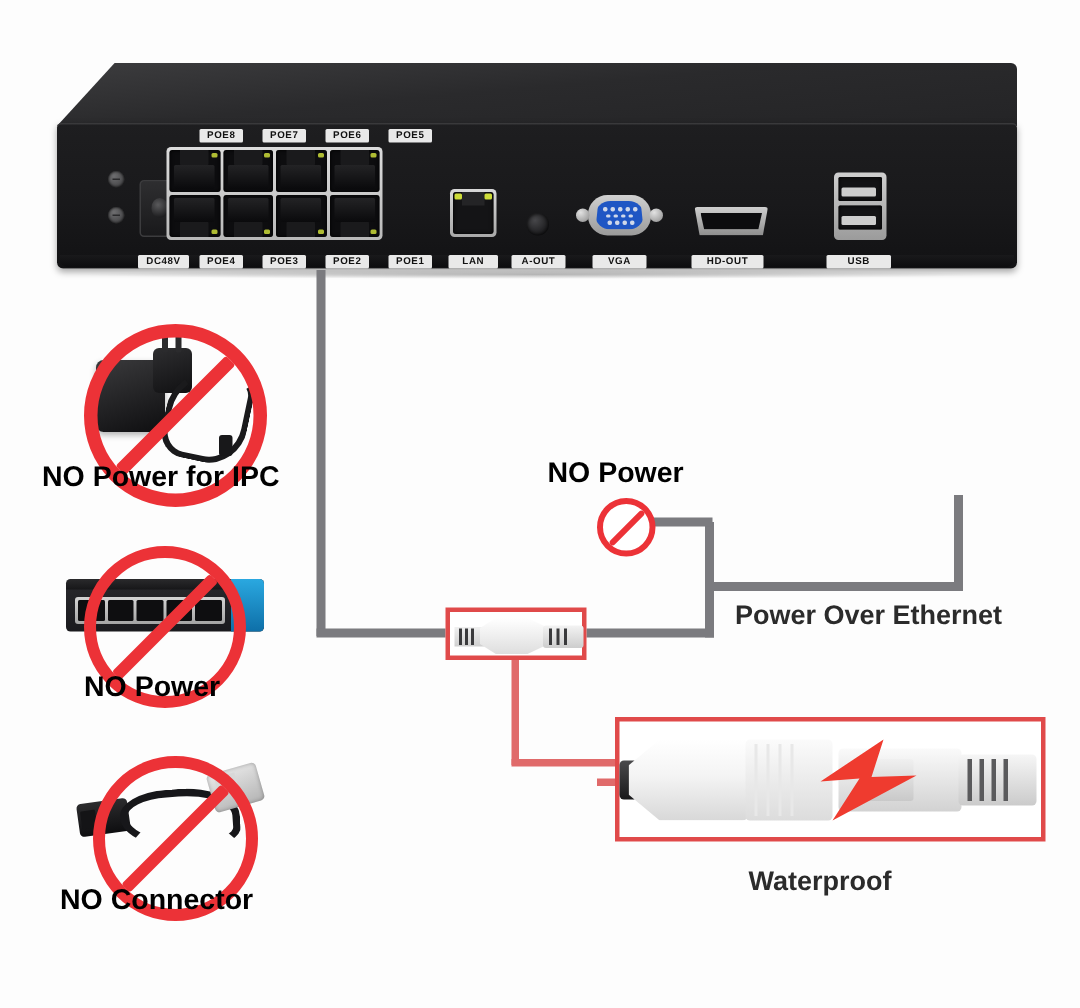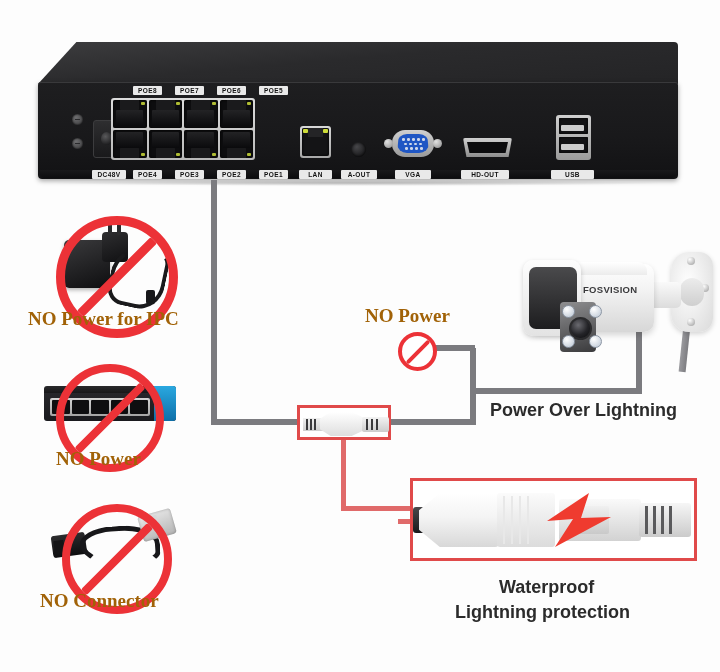--- a/index.html
+++ b/index.html
@@ -101,22 +101,22 @@
   .wire.v{width:6px;} .wire.h{height:6px;}
   .redwire{position:absolute;background:#e06a6a;}
   .redwire.v{width:5px;} .redwire.h{height:5px;}
 
   
   .prohibit{position:absolute;border-radius:50%;border-style:solid;border-color:#ec3237;}
   .prohibit .bar{position:absolute;left:50%;top:50%;background:#ec3237;
       transform-origin:center;transform:translate(-50%,-50%) rotate(-45deg);border-radius:2px;}
 
   
-  .redtext{position:absolute;color:#a16207;font-weight:700;white-space:nowrap;
-      font-family:Liberation Serif, serif;}
+  .redtext{position:absolute;color:#000000;font-weight:700;white-space:nowrap;
+      font-family:Liberation Sans, sans-serif;}
   .darktext{position:absolute;color:#2b2b2b;font-weight:700;white-space:nowrap;
       font-family:"Liberation Sans",sans-serif;}
 
   
   .adapter{position:absolute;left:62px;top:224px;width:96px;height:80px;}
   .ad-body{position:absolute;left:2px;top:16px;width:46px;height:48px;
       background:linear-gradient(160deg,#3a3a3c,#0e0e10);border-radius:5px;
       box-shadow:0 2px 4px rgba(0,0,0,.3);}
   .ad-plug{position:absolute;left:40px;top:8px;width:26px;height:30px;
       background:linear-gradient(160deg,#2e2e30,#101012);border-radius:4px;}
@@ -386,42 +386,21 @@
   <div class="prohibit" style="left:62px;top:504px;width:94px;height:94px;border-width:8px;">
     <div class="bar" style="width:94px;height:8px;"></div>
   </div>
   <div class="redtext" style="left:365px;top:305px;font-size:19px;">NO Power</div>
 
   <div class="redtext" style="left:40px;top:590px;font-size:19px;">NO Connector</div>
   <div class="prohibit" style="left:398px;top:332px;width:31px;height:31px;border-width:4px;background:#fff;">
     <div class="bar" style="width:31px;height:4px;"></div>
   </div>
 
-  <div class="camera">
-    <div class="cam-pole"></div>
-    <div class="cam-mount">
-      <div class="cam-bolt" style="left:16px;top:5px;"></div>
-      <div class="cam-bolt" style="left:30px;top:32px;"></div>
-      <div class="cam-bolt" style="left:16px;top:66px;"></div>
-    </div>
-    <div class="cam-neck"></div>
-    <div class="cam-barrel"></div>
-    <div class="cam-barrel-top"></div>
-    <div class="cam-sun"></div>
-    <div class="cam-front">
-      <div class="cam-lensplate"></div>
-      <div class="cam-lens"></div>
-      <div class="cam-led" style="left:33px;top:38px;"></div>
-      <div class="cam-led" style="left:60px;top:38px;"></div>
-      <div class="cam-led" style="left:33px;top:68px;"></div>
-      <div class="cam-led" style="left:60px;top:68px;"></div>
-    </div>
-    <div class="cam-brand">FOSVISION</div>
-  </div>
-  <div class="darktext" style="left:490px;top:400px;font-size:18px;">Power Over Lightning</div>
+  <div class="darktext" style="left:490px;top:400px;font-size:18px;">Power Over Ethernet</div>
 
   <div class="midconn">
     <div class="mc-left">
       <div class="r" style="left:3px;"></div>
         <div class="r" style="left:7px;"></div>
         <div class="r" style="left:11px;"></div>
     </div>
     <div class="mc-body"></div>
     <div class="mc-right">
       <div class="r" style="left:4px;"></div>
@@ -446,15 +425,14 @@
       <div class="r" style="left:6px;"></div>
         <div class="r" style="left:14px;"></div>
       <div class="r" style="left:22px;"></div>
         <div class="r" style="left:30px;"></div>
     </div>
     <svg class="bolt" viewBox="0 0 96 58">
       <polygon points="64,2 22,30 48,28 30,56 86,26 56,27" fill="#ef3b2f"></polygon>
     </svg>
   </div>
   <div class="darktext" style="left:499px;top:577px;font-size:18px;font-weight:700;">Waterproof</div>
-  <div class="darktext" style="left:455px;top:602px;font-size:18px;font-weight:600;">Lightning protection</div>
 
 </div>
 
 </body></html>

